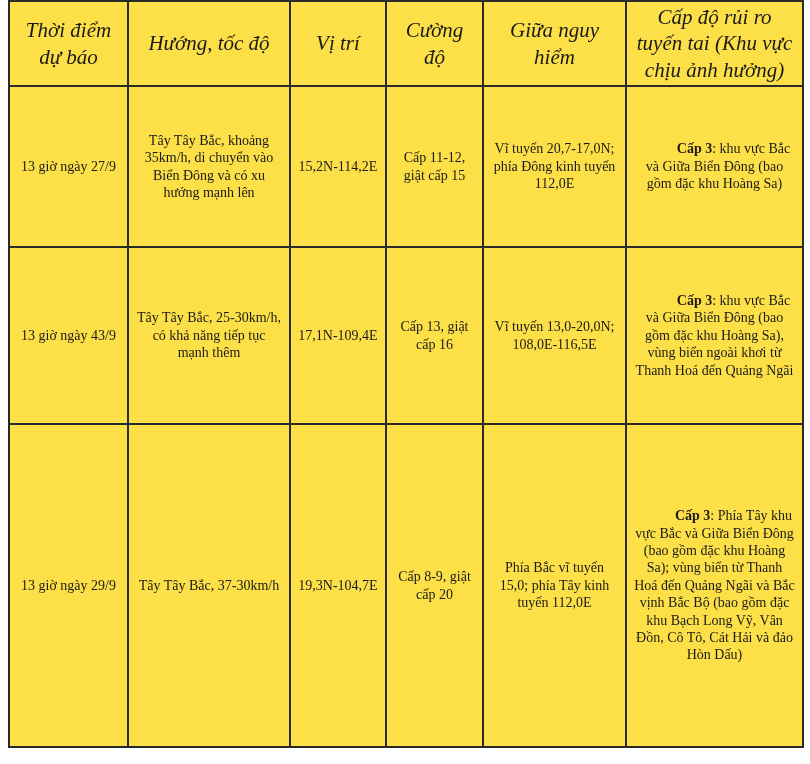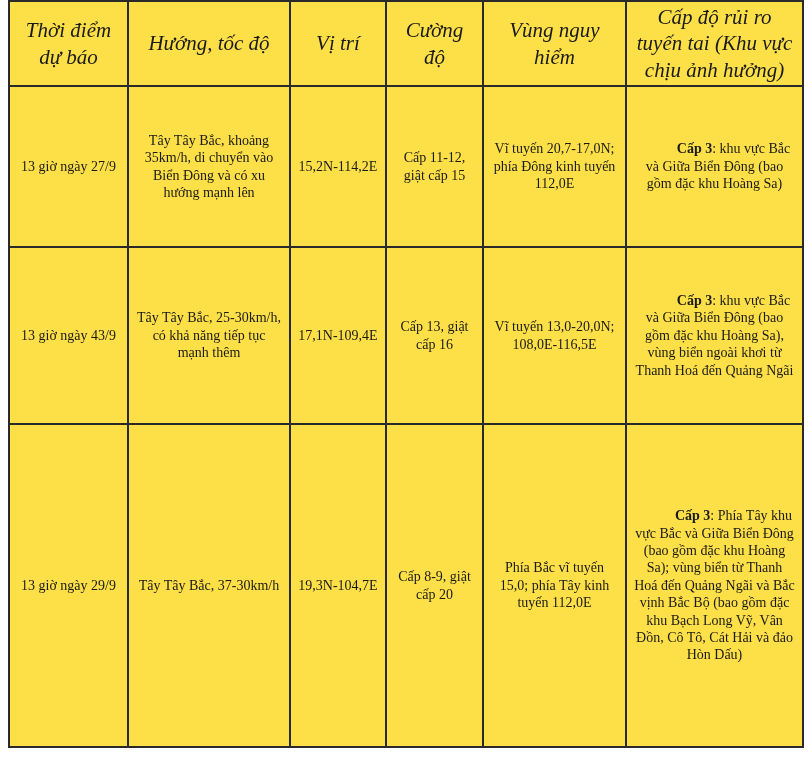--- a/index.html
+++ b/index.html
@@ -59,21 +59,21 @@
       <col style="width:97px">
       <col style="width:143px">
       <col style="width:177px">
     </colgroup>
     <thead>
       <tr class="header-row">
         <th>Thời điểm dự báo</th>
         <th>Hướng, tốc độ</th>
         <th>Vị trí</th>
         <th>Cường độ</th>
-        <th>Vùng nguy hiểm</th>
+        <th>Giữa nguy hiểm</th>
         <th>Cấp độ rủi ro tuyến tai (Khu vực chịu ảnh hưởng)</th>
       </tr>
     </thead>
     <tbody>
       <tr class="row-1">
         <td>13 giờ ngày 27/9</td>
         <td>Tây Tây Bắc, khoảng 35km/h, di chuyển vào Biển Đông và có xu hướng mạnh lên</td>
         <td>15,2N-114,2E</td>
         <td>Cấp 11-12, giật cấp 15</td>
         <td>Vĩ tuyến 20,7-17,0N; phía Đông kinh tuyến 112,0E</td>

